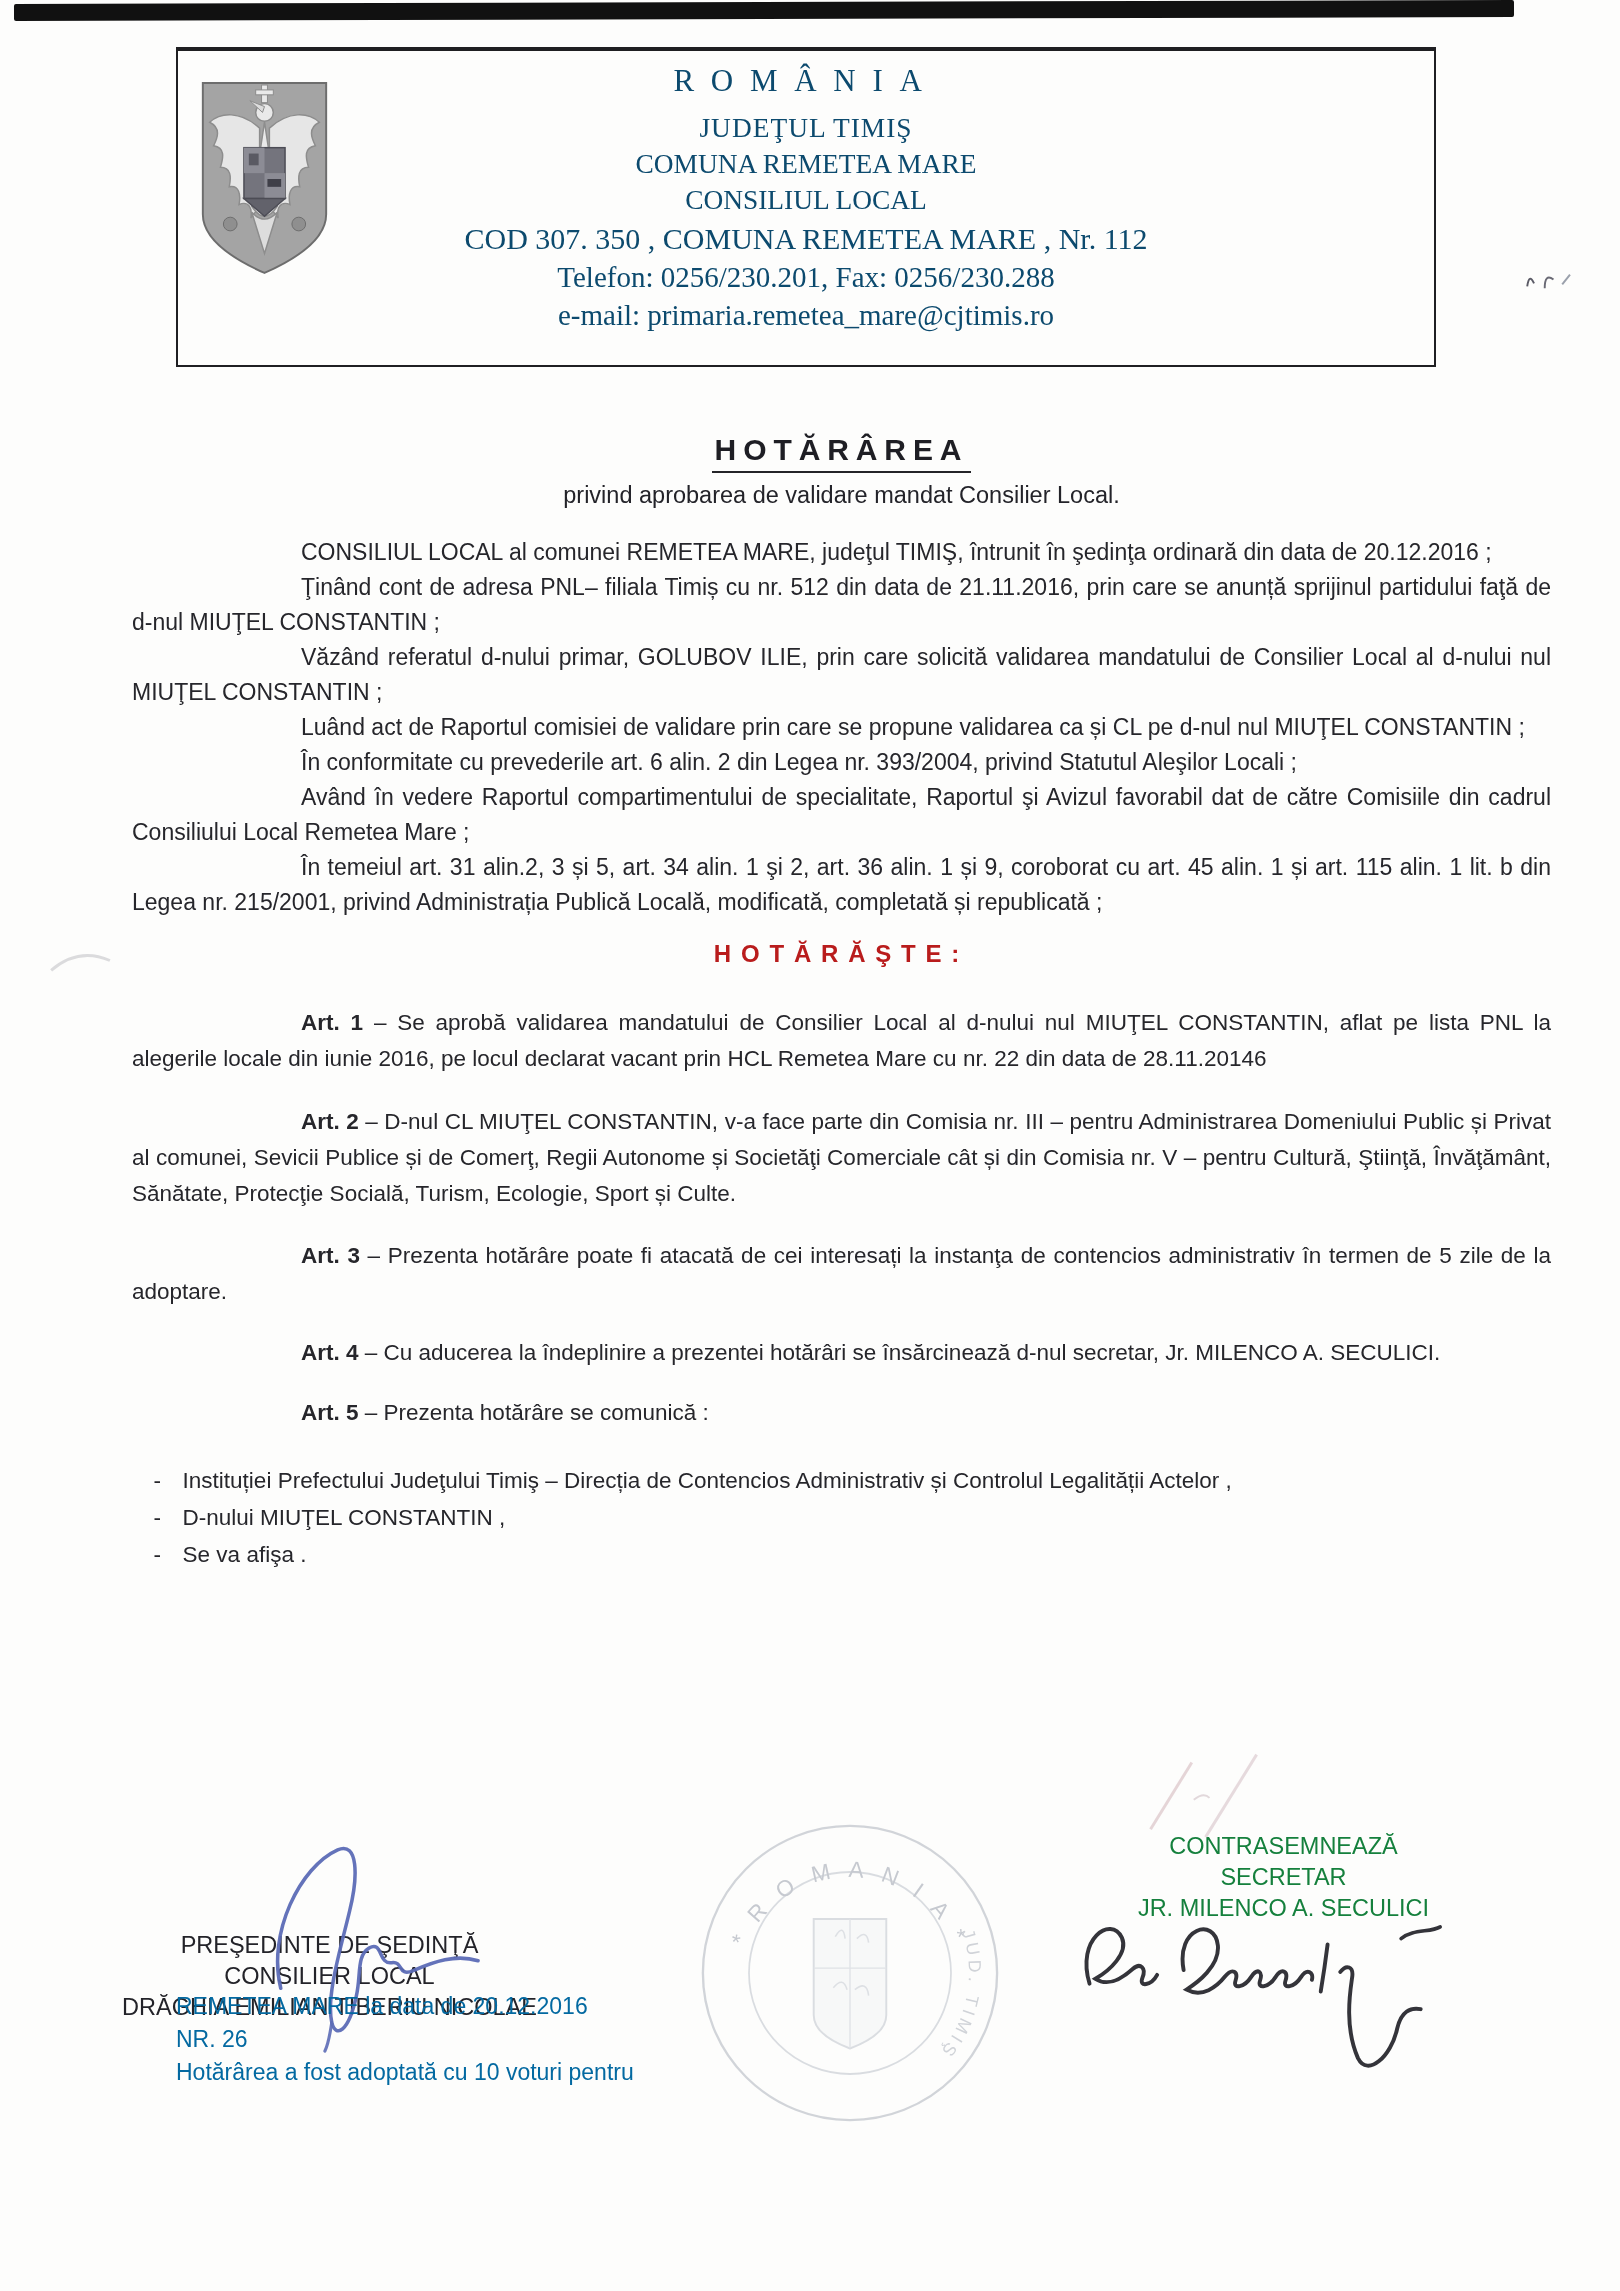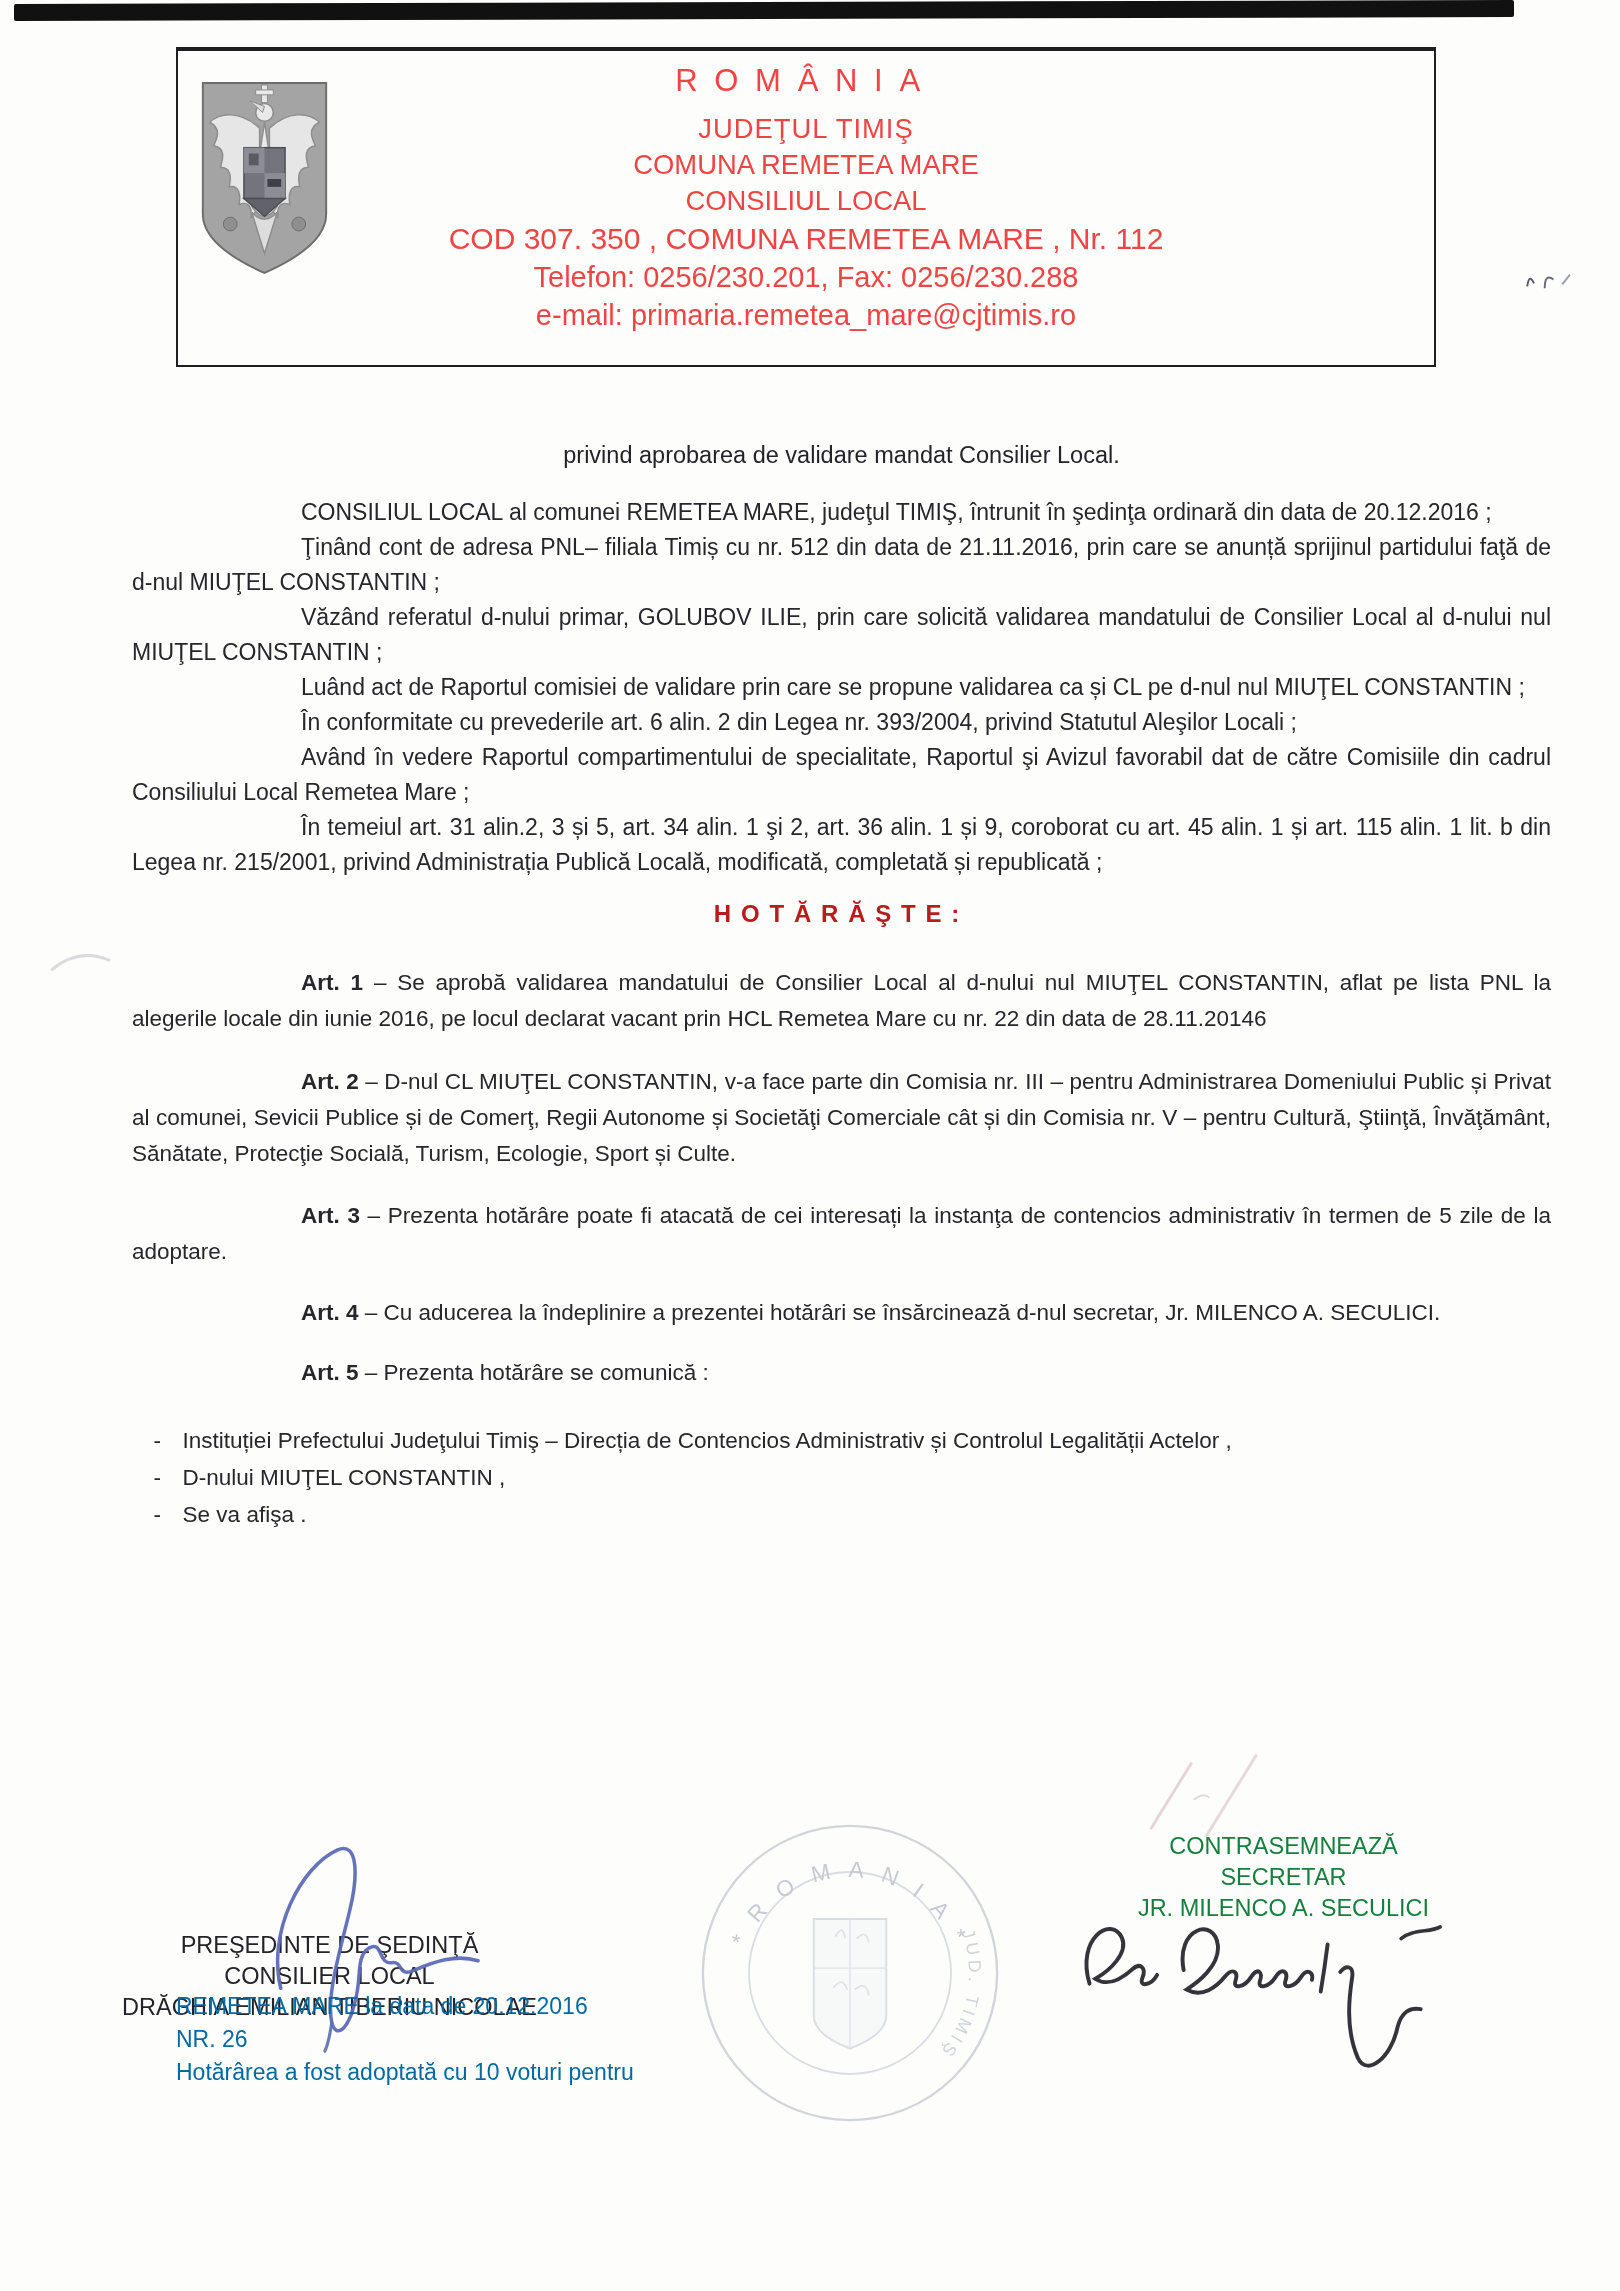--- a/index.html
+++ b/index.html
@@ -10,21 +10,21 @@
   }
   .abs{position:absolute;}
   
   #top-bar{left:13.7px;top:2px;width:1500px;height:16.7px;background:#111;
     transform:rotate(-0.15deg);border-radius:2px;}
   
   #header-box{left:176px;top:47px;width:1260px;height:320px;
     border:2.9px solid #1f1f22;border-top-width:4.9px;box-sizing:border-box;background:#fdfdfc;}
   #emblem{left:16.7px;top:25.5px;width:139px;height:204px;}
   #header-text{left:0;top:9.8px;width:100%;text-align:center;line-height:1;}
-  .h-line{margin-top:6.9px;color:#ef4444;}
+  .h-line{margin-top:6.9px;color:#0c4a6e;font-family:Liberation Serif, serif;}
   .h-country{font-size:31px;letter-spacing:16.7px;margin-top:3.9px;}
   .h-county{font-size:27.4px;letter-spacing:1px;margin-top:19px;}
   .h-commune{font-size:27.4px;margin-top:8.8px;}
   .h-council{font-size:27.4px;margin-top:8.8px;}
   .h-address{font-size:30px;margin-top:9.8px;}
   .h-phone{font-size:29px;margin-top:8.8px;text-align:center;}
   .h-email{font-size:29px;margin-top:8.8px;}
   
   #doc-body{left:132px;top:433px;width:1419px;}
   .center{text-align:center;}
@@ -96,20 +96,23 @@
     <div class="h-line h-county">JUDEŢUL TIMIŞ</div>
     <div class="h-line h-commune">COMUNA REMETEA MARE</div>
     <div class="h-line h-council">CONSILIUL LOCAL</div>
     <div class="h-line h-address">COD 307. 350 , COMUNA REMETEA MARE , Nr. 112</div>
     <div class="h-line h-phone">Telefon: 0256/230.201, Fax: 0256/230.288</div>
     <div class="h-line h-email">e-mail: primaria.remetea_mare@cjtimis.ro</div>
   </div>
 </div>
 
 <div class="abs" id="doc-body">
+  <div id="doc-title-wrap">
+    <span id="doc-title">HOTĂRÂREA</span>
+  </div>
   <div id="doc-subtitle" class="center">privind aprobarea de validare mandat Consilier Local.</div>
 
   <div class="preamble">
     <p class="para">CONSILIUL LOCAL al comunei REMETEA MARE, judeţul TIMIŞ, întrunit în şedinţa ordinară din data de 20.12.2016 ;</p>
     <p class="para">Ţinând cont de adresa PNL– filiala Timiș cu nr. 512 din data de 21.11.2016, prin care se anunță sprijinul partidului faţă de d-nul MIUŢEL CONSTANTIN ;</p>
     <p class="para">Văzând referatul d-nului primar, GOLUBOV ILIE, prin care solicită validarea mandatului de Consilier Local al d-nului nul MIUŢEL CONSTANTIN ;</p>
     <p class="para">Luând act de Raportul comisiei de validare prin care se propune validarea ca și CL pe d-nul nul MIUŢEL CONSTANTIN ;</p>
     <p class="para">În conformitate cu prevederile art. 6 alin. 2 din Legea nr. 393/2004, privind Statutul Aleşilor Locali ;</p>
     <p class="para">Având în vedere Raportul compartimentului de specialitate, Raportul şi Avizul favorabil dat de către Comisiile din cadrul Consiliului Local Remetea Mare ;</p>
     <p class="para">În temeiul art. 31 alin.2, 3 și 5, art. 34 alin. 1 şi 2, art. 36 alin. 1 și 9, coroborat cu art. 45 alin. 1 și art. 115 alin. 1 lit. b din Legea nr. 215/2001, privind Administrația Publică Locală, modificată, completată și republicată ;</p>

